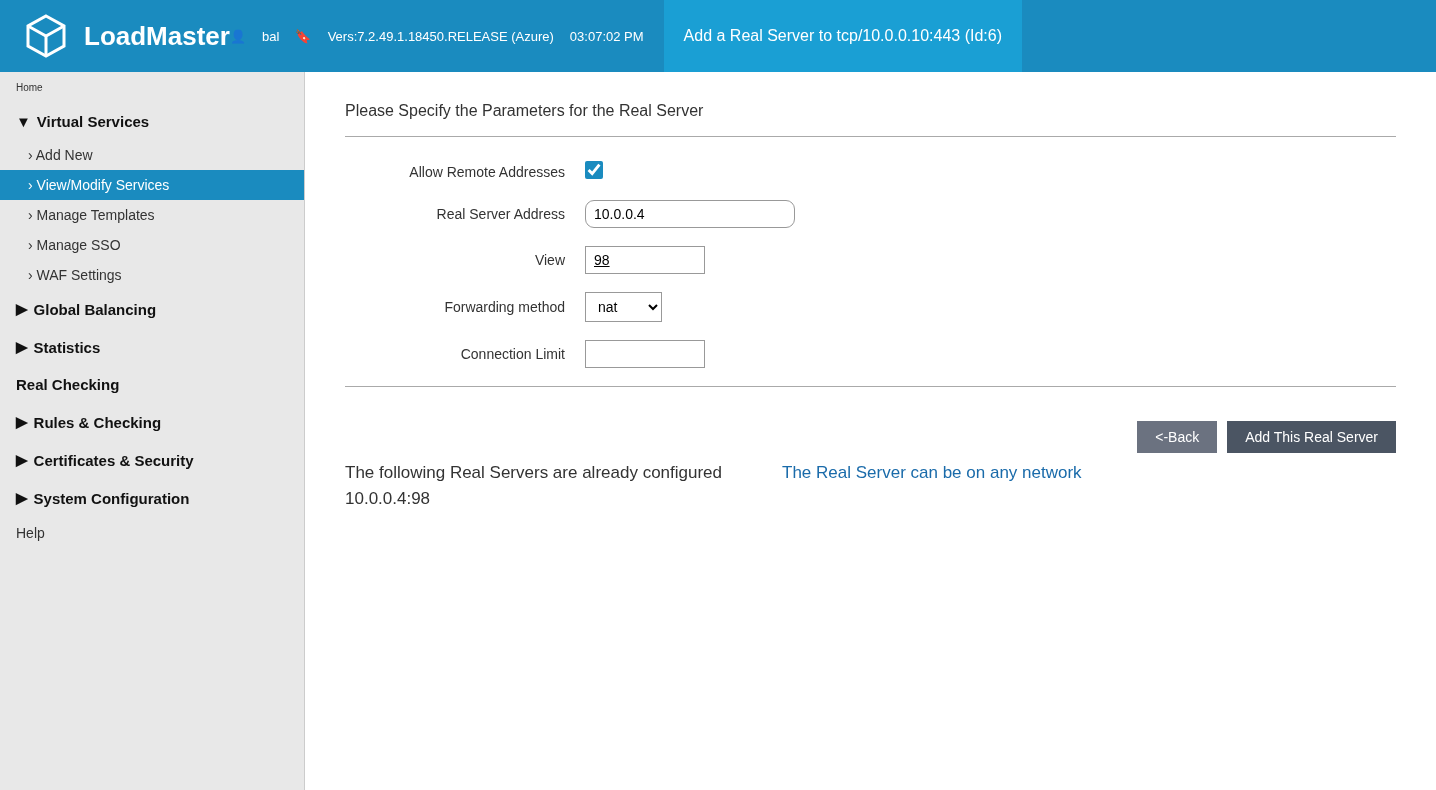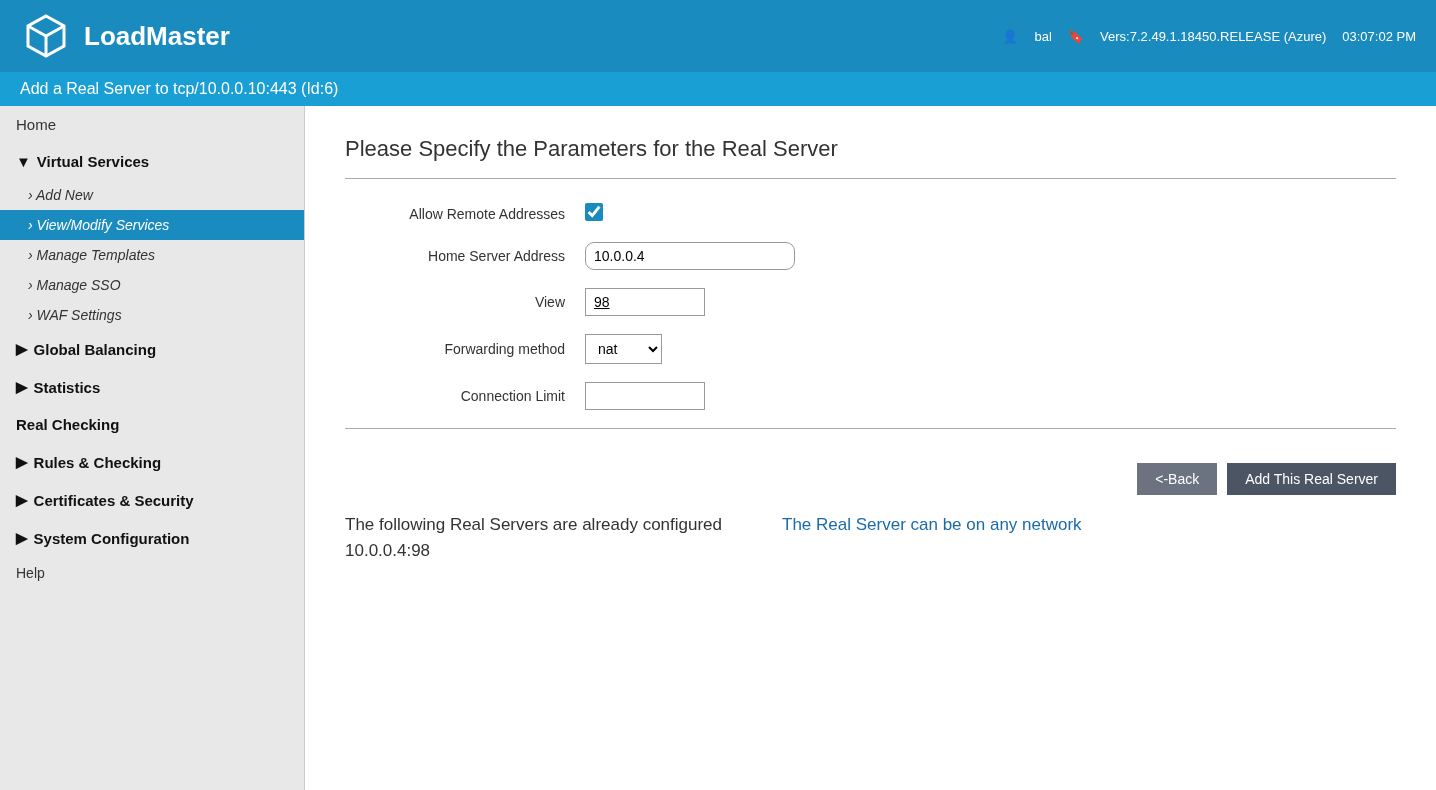--- a/index.html
+++ b/index.html
@@ -1,50 +1,50 @@
 <!DOCTYPE html>
 <html><head>
   <meta charset="utf-8">
   <style>
     * { box-sizing: border-box; margin: 0; padding: 0; }
     body { font-family: Arial, sans-serif; font-size: 14px; background: #f0f0f0; display: flex; flex-direction: column; height: 790px; width: 1436px; overflow: hidden; }
 
     
-    .header { background: #1a8bbf; color: white; padding: 0; display: flex; flex-direction: column; flex-shrink: 0; }
+    .header { background: #1a8bbf; color: white; padding: 0; display: flex; flex-direction: row; flex-shrink: 0; }
     .header-top { display: flex; align-items: center; justify-content: space-between; padding: 10px 20px; }
     .header-brand { display: flex; align-items: center; gap: 12px; }
     .header-title { font-size: 26px; font-weight: bold; color: white; }
     .header-right { display: flex; align-items: center; gap: 16px; font-size: 13px; color: white; }
     .header-sub { background: #1a9fd4; padding: 8px 20px; font-size: 16px; color: white; display: flex; justify-content: space-between; align-items: center; }
 
     
     .layout { display: flex; flex: 1; overflow: hidden; }
 
     
     .sidebar { width: 305px; background: #e8e8e8; flex-shrink: 0; overflow-y: auto; border-right: 1px solid #ccc; }
     .sidebar-item { padding: 8px 16px; cursor: pointer; color: #333; font-size: 14px; }
-    .sidebar-item.home { padding: 10px 16px; font-size: 15px; }
+    .sidebar-item.home { padding: 10px 16px; font-size: 10px; }
     .sidebar-section { padding: 10px 16px; font-weight: bold; color: #111; font-size: 15px; cursor: pointer; display: flex; align-items: center; gap: 6px; }
-    .sidebar-sub { padding: 7px 28px; color: #333; cursor: pointer; font-size: 14px; font-style: italic; }
+    .sidebar-sub { padding: 7px 28px; color: #333; cursor: pointer; font-size: 14px; }
     .sidebar-sub.active { background: #1a8bbf; color: white; }
     .sidebar-real-servers { padding: 10px 16px; font-weight: bold; color: #111; font-size: 15px; cursor: pointer; }
 
     
     .main { flex: 1; background: white; overflow-y: auto; padding: 30px 40px; }
-    .section-title { font-size: 22px; color: #333; margin-bottom: 16px; font-weight: normal; }
+    .section-title { font-size: 16px; color: #333; margin-bottom: 16px; font-weight: normal; }
     .divider { border: none; border-top: 1px solid #aaa; margin-bottom: 24px; }
     .form-row { display: flex; align-items: center; margin-bottom: 18px; }
     .form-label { width: 240px; text-align: right; padding-right: 20px; color: #333; font-size: 14px; flex-shrink: 0; }
     .form-control input[type="text"] { border: 1px solid #999; padding: 5px 8px; font-size: 14px; }
     .form-control input.wide { width: 210px; border-radius: 9px; }
     .form-control input.medium { width: 120px; text-decoration: underline; }
     .form-control select { border: 1px solid #999; padding: 5px 8px; font-size: 14px; background: white; }
     .form-control input[type="checkbox"] { width: 18px; height: 18px; cursor: pointer; accent-color: #1a8bbf; }
 
-    .button-row { display: flex; justify-content: flex-end; gap: 10px; margin: 20px 0; padding-top: 10px; }
+    .button-row { display: flex; justify-content: flex-end; gap: 10px; margin: 10px 0; padding-top: 10px; }
     .btn-back { background: #6b7280; color: white; border: none; padding: 8px 18px; font-size: 14px; cursor: pointer; }
     .btn-add { background: #4b5563; color: white; border: none; padding: 8px 18px; font-size: 14px; cursor: pointer; }
 
     .info-section { display: flex; gap: 60px; font-size: 17px; color: #333; }
     .info-col { }
     .info-title { margin-bottom: 6px; }
     .info-value { color: #333; }
     .info-network { color: #1a6baa; }
 
     
@@ -140,21 +140,21 @@
     <div>
 
       <div class="form-row">
         <div class="form-label">Allow Remote Addresses</div>
         <div class="form-control">
           <input type="checkbox" checked="" style="">
         </div>
       </div>
 
       <div class="form-row">
-        <div class="form-label">Home Server Address</div>
+        <div class="form-label">Real Server Address</div>
         <div class="form-control">
           <input type="text" class="wide" value="10.0.0.4" style="">
         </div>
       </div>
 
       <div class="form-row">
         <div class="form-label">View</div>
         <div class="form-control">
           <input type="text" class="medium" value="98" style="">
         </div>

